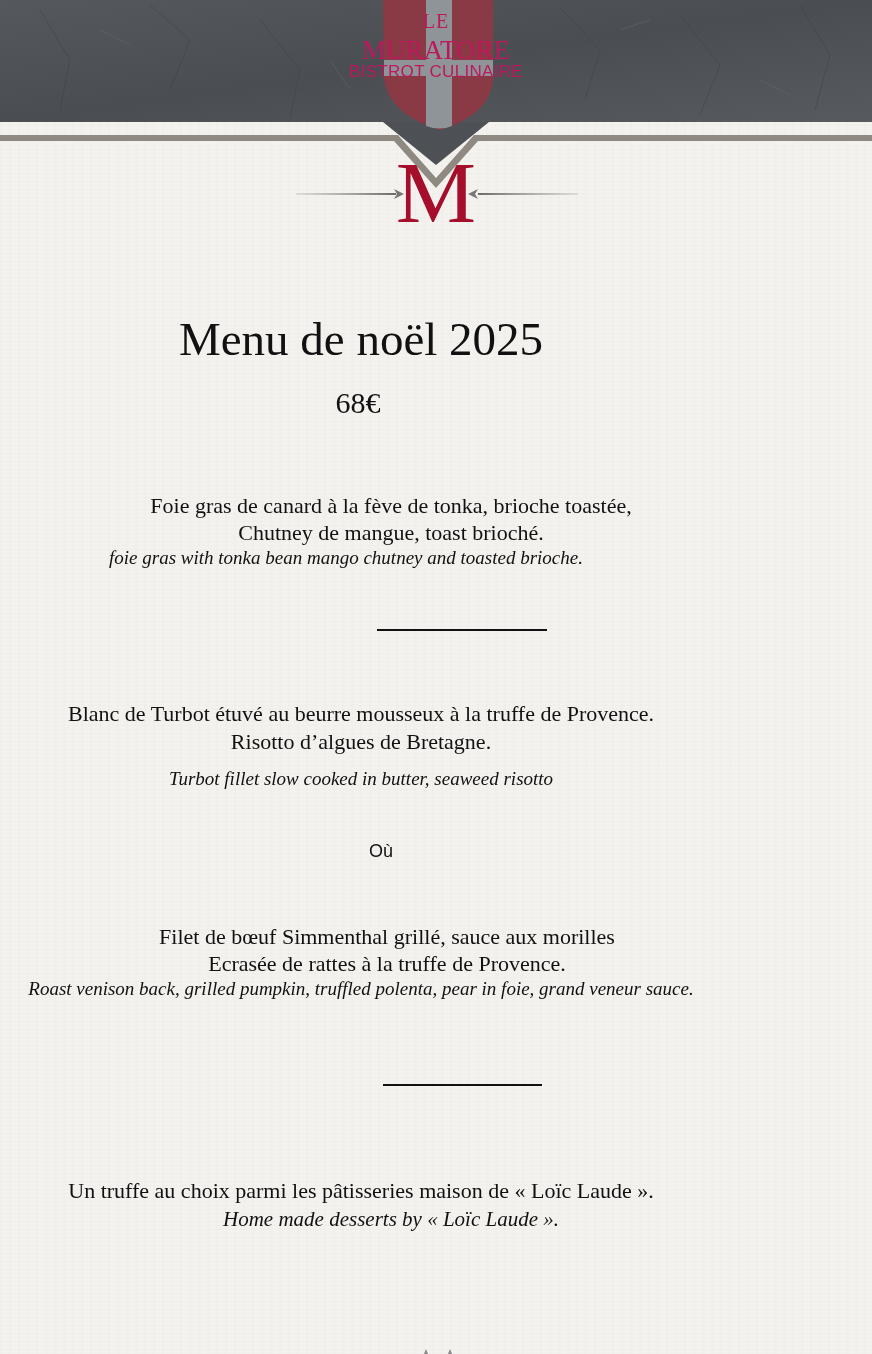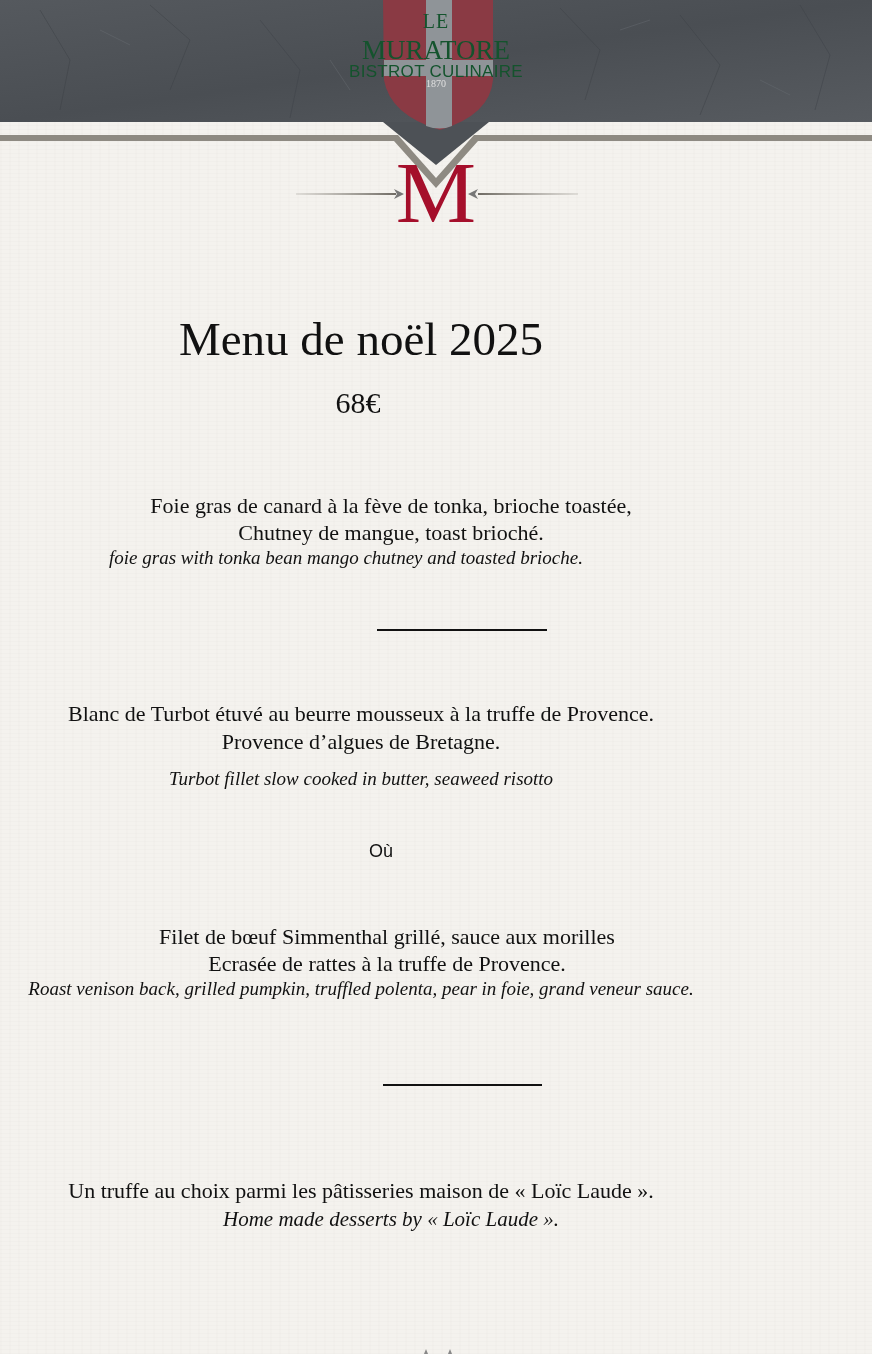--- a/index.html
+++ b/index.html
@@ -10,21 +10,21 @@
       repeating-linear-gradient(0deg, rgba(0,0,0,0.012) 0px, rgba(0,0,0,0.012) 1px, transparent 1px, transparent 4px),
       repeating-linear-gradient(90deg, rgba(120,100,90,0.015) 0px, rgba(120,100,90,0.015) 2px, transparent 2px, transparent 9px);
     font-family: "DejaVu Serif", "Liberation Serif", serif;
     color: #111;
   }
   .header {
     position: absolute; left: 0; top: 0; width: 872px; height: 240px;
   }
   .header svg { position: absolute; left: 0; top: 0; }
   .logo-text {
-    position: absolute; left: 0; width: 872px; text-align: center; color: #14532d;
+    position: absolute; left: 0; width: 872px; text-align: center; color: #be185d;
     font-family: "Liberation Serif", serif;
   }
   .logo-le { top: 10px; font-size: 20px; letter-spacing: 1px; }
   .logo-name { top: 35px; font-size: 27px; letter-spacing: 0px; }
   .logo-sub { top: 62px; font-size: 17px; font-family: "Liberation Sans", sans-serif; letter-spacing: 0.3px; }
   .logo-year { top: 78px; font-size: 10px; color: #e0e0e0; }
   .monogram {
     position: absolute; left: 0; width: 872px; top: 150px; text-align: center;
     font-family: "Liberation Serif", serif; font-size: 86px; color: #a50f2b; line-height: 86px;
     transform: scaleX(1.05);
@@ -88,36 +88,35 @@
     <rect x="384" y="60" width="109" height="16" fill="#8f9498"></rect>
 
     <rect x="296" y="193" width="100" height="2" fill="url(#lineL)"></rect>
     <path d="M394 189 L404 194 L394 199 L397 194 Z" fill="#777"></path>
     <rect x="478" y="193" width="100" height="2" fill="url(#lineR)"></rect>
     <path d="M478 189 L468 194 L478 199 L475 194 Z" fill="#777"></path>
   </svg>
   <div class="logo-text logo-le">LE</div>
   <div class="logo-text logo-name">MURATORE</div>
   <div class="logo-text logo-sub">BISTROT CULINAIRE</div>
-  <div class="logo-text logo-year">1870</div>
   <div class="monogram">M</div>
 </div>
 
 <div class="content">
   <div class="center title">Menu de noël  2025</div>
   <div class="center price">68€</div>
 
   <div class="center dish" style="top:493px; left:30px;">Foie gras de canard à la fève de tonka, brioche toastée,</div>
   <div class="center dish" style="top:520px; left:30px;">Chutney de mangue, toast brioché.</div>
   <div class="center trans" style="top:547px; left:-15px;">foie gras with tonka bean mango chutney and toasted brioche.</div>
 
   <div class="divider" style="left:377px; top:629px; width:170px;"></div>
 
   <div class="center dish" style="top:701px;">Blanc de Turbot étuvé au beurre mousseux à la truffe de Provence.</div>
-  <div class="center dish" style="top:729px;">Provence d’algues de Bretagne.</div>
+  <div class="center dish" style="top:729px;">Risotto d’algues de Bretagne.</div>
   <div class="center trans" style="top:768px;">Turbot fillet slow cooked in butter, seaweed risotto</div>
 
   <div class="center or" style="top:841px;">Où</div>
 
   <div class="center dish" style="top:924px; left:26px;">Filet de bœuf Simmenthal grillé, sauce aux morilles</div>
   <div class="center dish" style="top:951px; left:26px;">Ecrasée de rattes à la truffe de Provence.</div>
   <div class="center trans" style="top:978px;">Roast venison back, grilled pumpkin, truffled polenta, pear in foie, grand veneur sauce.</div>
 
   <div class="divider" style="left:383px; top:1084px; width:159px;"></div>
 

